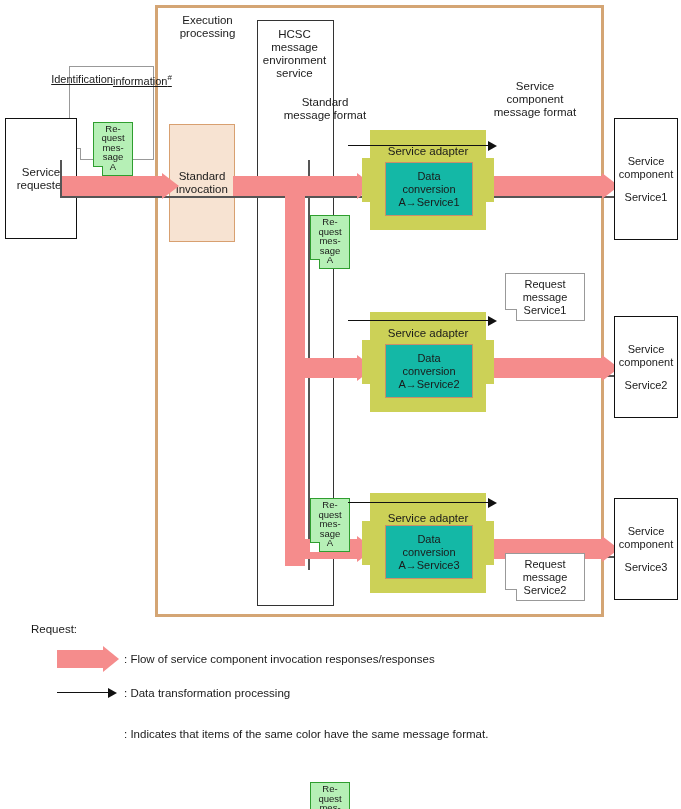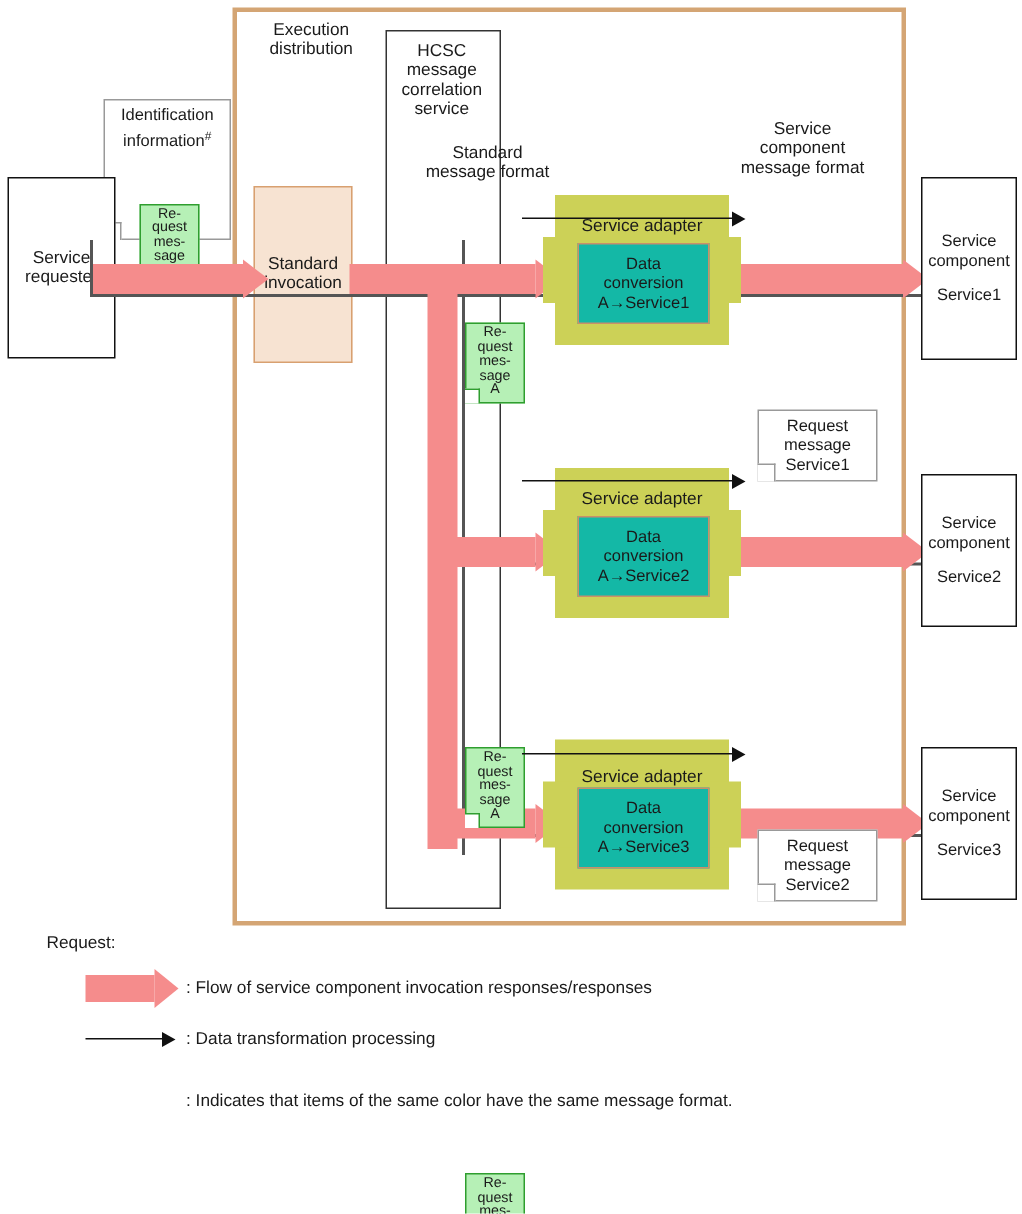--- a/index.html
+++ b/index.html
@@ -63,44 +63,44 @@
 <body>
 
 <div id="stage">
 
   <div class="abs exec-frame" style="left:155px;top:5px;width:443px;height:606px;"></div>
 
   <div class="abs hcsc-frame" style="left:257px;top:20px;width:75px;height:584px;"></div>
 
   <div class="abs lbl ctr" style="left:160px;top:12px;width:95px;height:30px;flex-direction:column;">
     <span>Execution</span>
-    <span>distribution</span>
+    <span>processing</span>
   </div>
 
   <div class="abs lbl ctr" style="left:258px;top:25px;width:73px;height:58px;flex-direction:column;">
     <span>HCSC</span>
     <span>message</span>
-    <span>correlation</span>
+    <span>environment</span>
     <span>service</span>
   </div>
 
   <div class="abs lbl ctr" style="left:255px;top:94px;width:140px;height:30px;flex-direction:column;">
     <span class="nowrap">Standard</span>
     <span class="nowrap">message format</span>
   </div>
 
   <div class="abs lbl ctr" style="left:470px;top:76px;width:130px;height:46px;flex-direction:column;">
     <span class="nowrap">Service</span>
     <span class="nowrap">component</span>
     <span class="nowrap">message format</span>
   </div>
 
   <div class="abs note" style="left:69px;top:66px;width:83px;height:92px;">
     <div class="nfold"></div>
-    <div class="ctr" style="flex-direction:column;padding-top:4px;font-size:11px;line-height:13px;">
+    <div class="ctr" style="flex-direction:row;padding-top:4px;font-size:11px;line-height:13px;text-decoration:underline;">
       <span>Identification</span>
       <span style="position:relative;">
         <span>information</span><span style="font-size:8px;vertical-align:super;">#</span>
       </span>
     </div>
 
     <div class="abs msg" style="left:23px;top:34px;width:38px;height:52px;">
       <div style="padding-top:1px;">
         <div>Re-</div>
         <div>quest</div>

